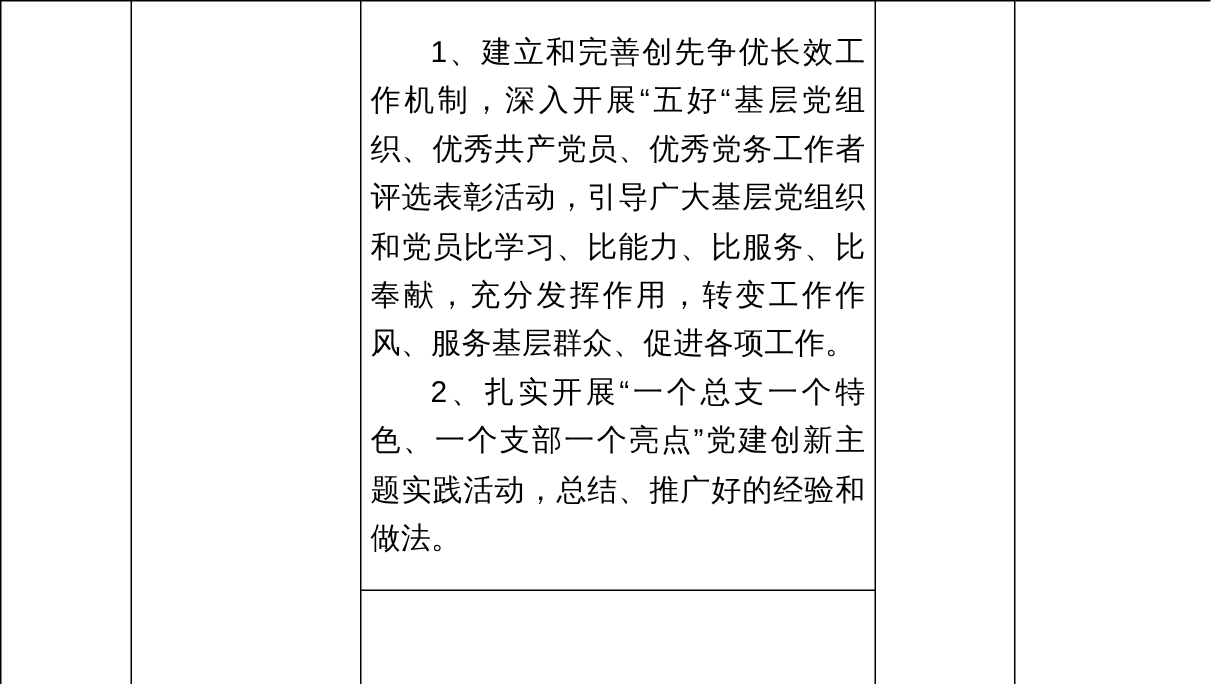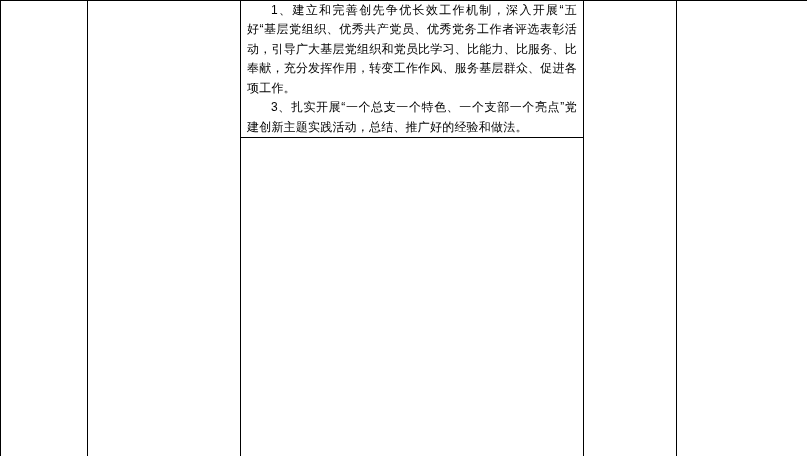--- a/index.html
+++ b/index.html
@@ -15,22 +15,22 @@
     overflow: hidden;
   }
   .doc-table {
     border-collapse: collapse;
     width: 807px;
     table-layout: fixed;
   }
   .doc-table td {
     border: 1px solid #000000;
     vertical-align: middle;
-    padding: 0 6px;
-    font-size: 12px;
+    padding: 18px 6px;
+    font-size: 20px;
     line-height: 1.62;
     font-family: "Liberation Sans", sans-serif;
     letter-spacing: 0.2px;
   }
   .col-num   { width: 74px;  text-align: center; }
   .col-item  { width: 140px; text-align: center; }
   .col-desc  { width: 330px; text-align: left; }
   .col-time  { width: 80px;  text-align: center; }
   .col-dept  { width: 150px; text-align: left; }
 
@@ -53,21 +53,21 @@
   <tbody>
     <tr>
       <td class="col-num" rowspan="2">
         
       </td>
       <td class="col-item" rowspan="2">
         
       </td>
       <td class="col-desc">
         <p class="desc-p">1、建立和完善创先争优长效工作机制，深入开展“五好“基层党组织、优秀共产党员、优秀党务工作者评选表彰活动，引导广大基层党组织和党员比学习、比能力、比服务、比奉献，充分发挥作用，转变工作作风、服务基层群众、促进各项工作。</p>
-        <p class="desc-p">3、扎实开展“一个总支一个特色、一个支部一个亮点”党建创新主题实践活动，总结、推广好的经验和做法。</p>
+        <p class="desc-p">2、扎实开展“一个总支一个特色、一个支部一个亮点”党建创新主题实践活动，总结、推广好的经验和做法。</p>
       </td>
       <td class="col-time" rowspan="2">
         
       </td>
       <td class="col-dept" rowspan="2">
         
       </td>
     </tr>
 
     <tr>

